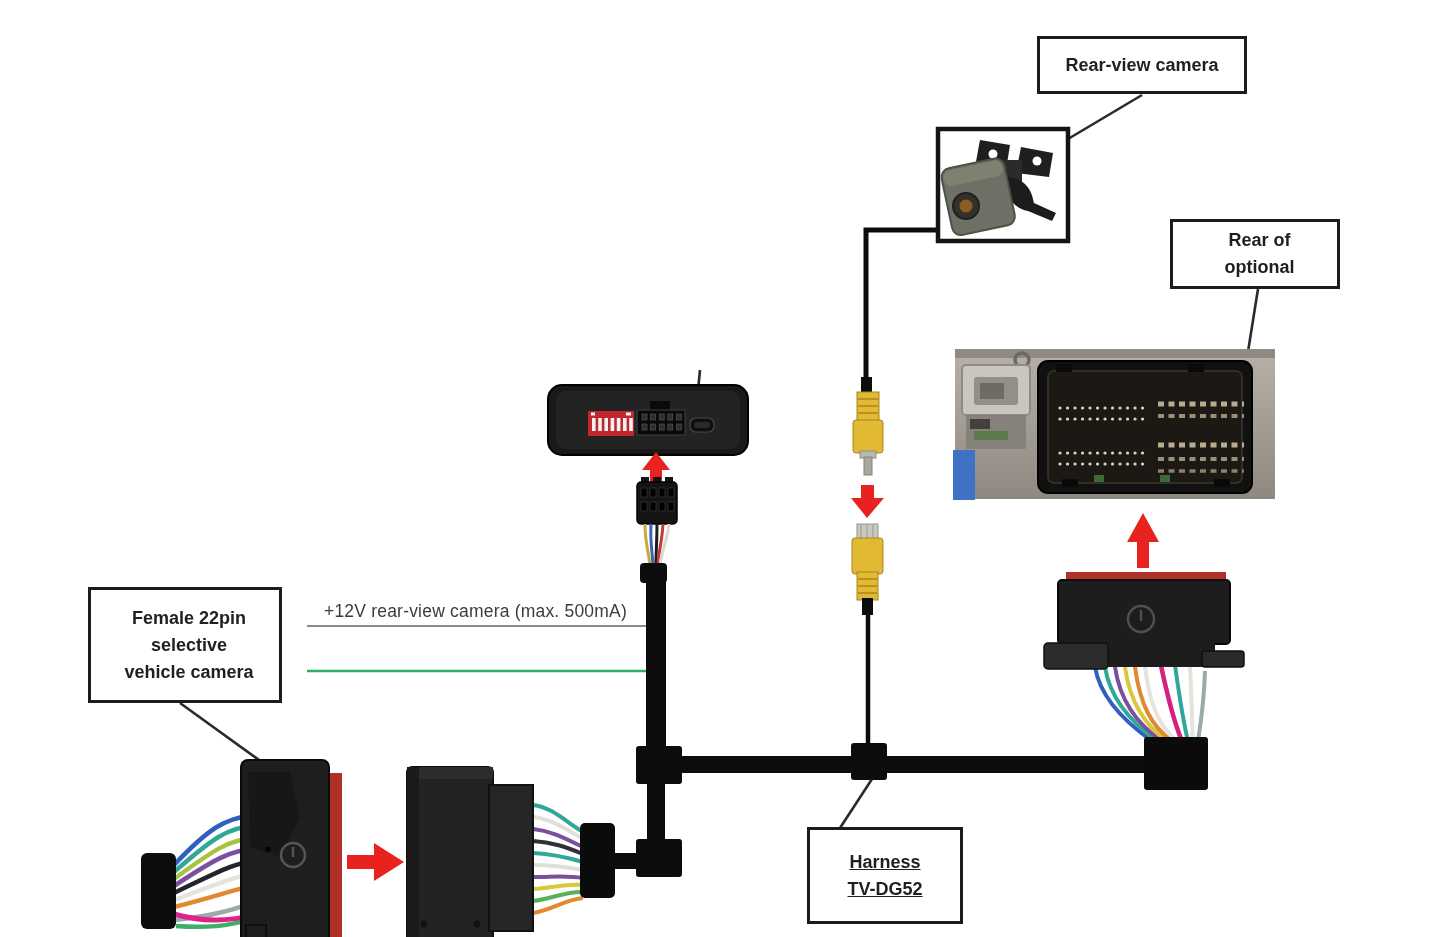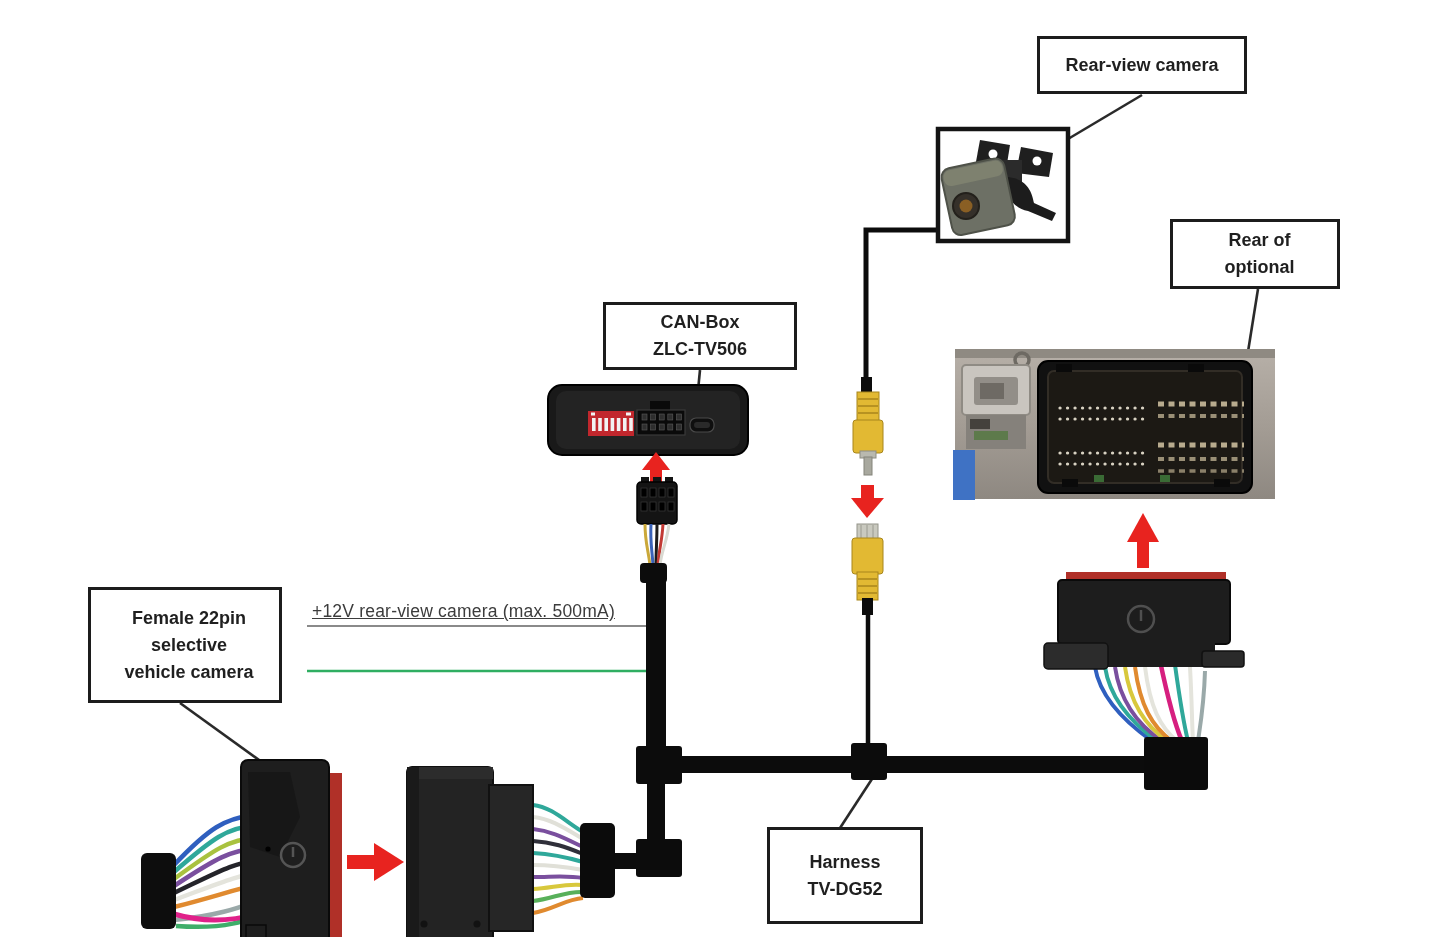--- a/index.html
+++ b/index.html
@@ -268,31 +268,27 @@
 
 <div class="label-box" style="left:1037px;top:9px;width:210px;height:58px;">
   <span>Rear-view camera</span>
 </div>
 
 <div class="label-box" style="left:1170px;top:192px;width:170px;height:70px;padding-left:9px;">
   <span>Rear of</span>
   <span>optional</span>
 </div>
 
-<div class="label-box" style="left:603px;top:275px;width:194px;height:68px;">
-  <span>CAN-Box</span>
-  <span>ZLC-TV506</span>
-</div>
 
 <div class="label-box" style="left:88px;top:560px;width:194px;height:116px;padding-left:8px;">
   <span>Female 22pin</span>
   <span>selective</span>
   <span>vehicle camera</span>
 </div>
 
-<div class="label-box" style="left:767px;top:800px;width:156px;height:97px;">
+<div class="label-box" style="left:807px;top:800px;width:156px;height:97px;text-decoration:underline;">
   <span>Harness</span>
   <span>TV-DG52</span>
 </div>
 
-<div class="wire-label" style="left:312px;top:574px;text-decoration:underline;">+12V rear-view camera  (max. 500mA)</div>
+<div class="wire-label" style="left:324px;top:574px;">+12V rear-view camera  (max. 500mA)</div>
 
 </div>
 
 </body></html>

